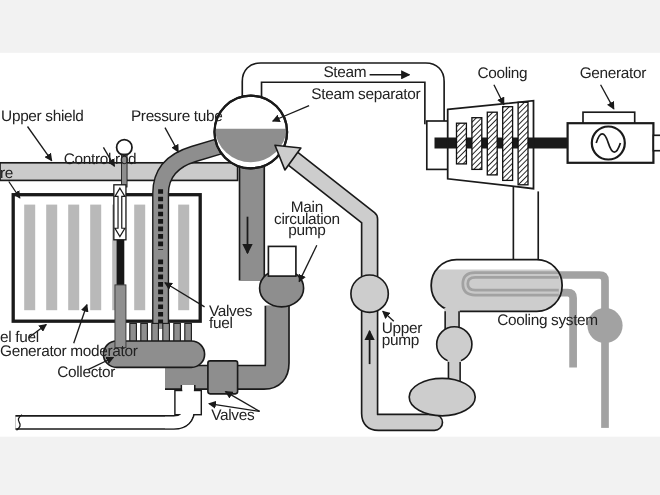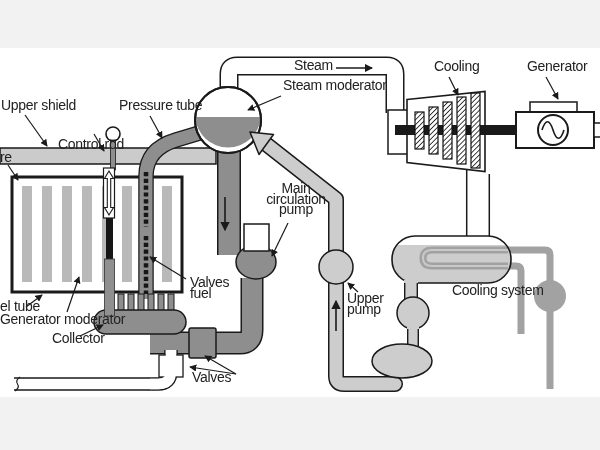--- a/index.html
+++ b/index.html
@@ -185,28 +185,28 @@
     <path d="M236,374 L205,356" marker-end="url(#ah)"></path>
     <path d="M358,292 L348,283" marker-end="url(#ah)"></path>
   </g>
 </svg>
 
   <div class="lbl" style="left:1px;top:100px">Upper shield</div>
   <div class="lbl" style="left:58px;top:139px">Control rod</div>
   <div class="lbl" style="left:119px;top:100px">Pressure tube</div>
   <div class="lbl" style="left:0px;top:152px">re</div>
   <div class="lbl" style="left:294px;top:60px">Steam</div>
-  <div class="lbl" style="left:283px;top:80px">Steam moderator</div>
+  <div class="lbl" style="left:283px;top:80px">Steam separator</div>
   <div class="lbl" style="left:434px;top:61px">Cooling</div>
   <div class="lbl" style="left:527px;top:61px">Generator</div>
-  <div class="lbl ctr" style="left:254px;top:183px;width:84px">Main
+  <div class="lbl ctr" style="left:237px;top:183px;width:84px">Main
 circulation
 pump</div>
   <div class="lbl" style="left:190px;top:277px">Valves
 fuel</div>
-  <div class="lbl" style="left:0px;top:301px">el tube</div>
+  <div class="lbl" style="left:0px;top:301px">el fuel</div>
   <div class="lbl" style="left:0px;top:314px">Generator moderator</div>
   <div class="lbl" style="left:52px;top:333px">Collector</div>
   <div class="lbl" style="left:192px;top:372px">Valves</div>
   <div class="lbl" style="left:347px;top:293px">Upper
 pump</div>
   <div class="lbl" style="left:452px;top:285px">Cooling system</div>
 </div>
 
 </body></html>

